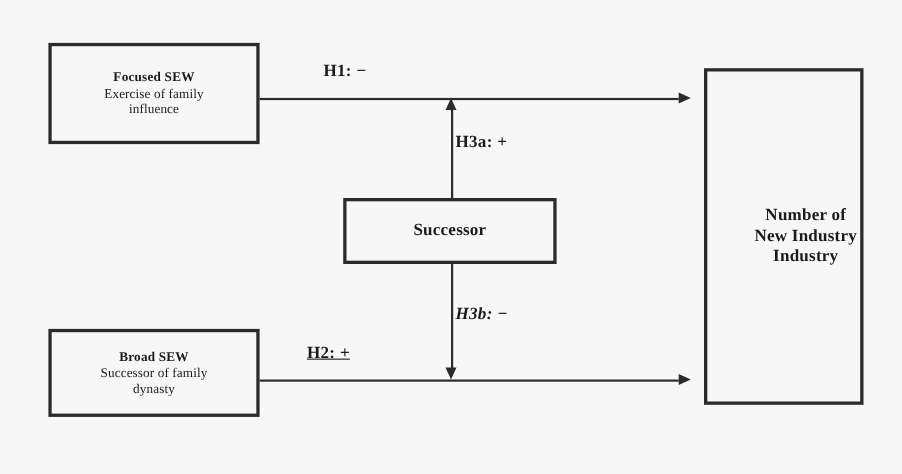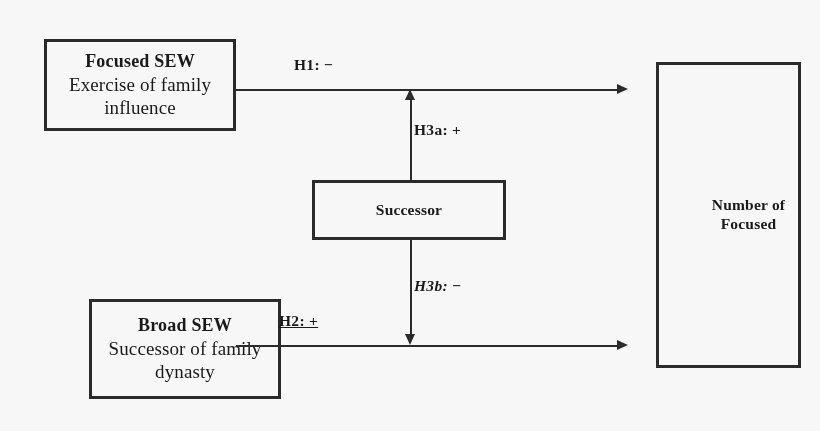--- a/index.html
+++ b/index.html
@@ -26,39 +26,39 @@
     background: #f7f7f7;
     display: flex;
     flex-direction: column;
     align-items: center;
     justify-content: center;
     text-align: center;
     line-height: 1.22;
   }
   .node .title {
     font-weight: bold;
-    font-size: 18px;
+    font-size: 12px;
     letter-spacing: .2px;
     white-space: nowrap;
   }
   .node .sub {
     font-weight: normal;
-    font-size: 19px;
+    font-size: 12px;
     letter-spacing: .1px;
   }
   .node .sub2 {
     font-weight: bold;
     font-size: 15.5px;
     letter-spacing: .2px;
   }
 
   #node-focused-sew { left: 44px;  top: 39px;  width: 192px; height: 92px; }
-  #node-broad-sew   { left: 44px;  top: 299px; width: 192px; height: 100px; margin-left: 45px; }
+  #node-broad-sew   { left: 44px;  top: 299px; width: 192px; height: 80px; }
   #node-successor   { left: 312px; top: 180px; width: 194px; height: 60px; }
-  #node-outcome     { left: 656px; top: 62px;  width: 145px; height: 306px; padding-left: 40px; }
+  #node-outcome     { left: 640px; top: 62px;  width: 145px; height: 306px; padding-left: 40px; }
 
   
   .hline {
     position: absolute;
     height: 0;
     border-top: 2.5px solid #2b2b2b;
   }
   .vline {
     position: absolute;
     width: 0;
@@ -132,21 +132,22 @@
     <div class="sub">Successor of family</div>
     <div class="sub">dynasty</div>
   </div>
 
   <div class="node" id="node-successor">
     <div class="sub2">Successor</div>
   </div>
 
   <div class="node" id="node-outcome">
     <div class="sub2">Number of</div>
-    <div class="sub2">Focused</div>
+    <div class="sub2">New Industry</div>
+    <div class="sub2">Industry</div>
   </div>
 
   <div class="hline" id="edge-h1-line"></div>
   <div class="arrow-right" id="edge-h1-head"></div>
   <div class="edge-label" id="label-h1">H1: −</div>
 
   <div class="hline" id="edge-h2-line"></div>
   <div class="arrow-right" id="edge-h2-head"></div>
   <div class="edge-label" id="label-h2">H2: +</div>
 

